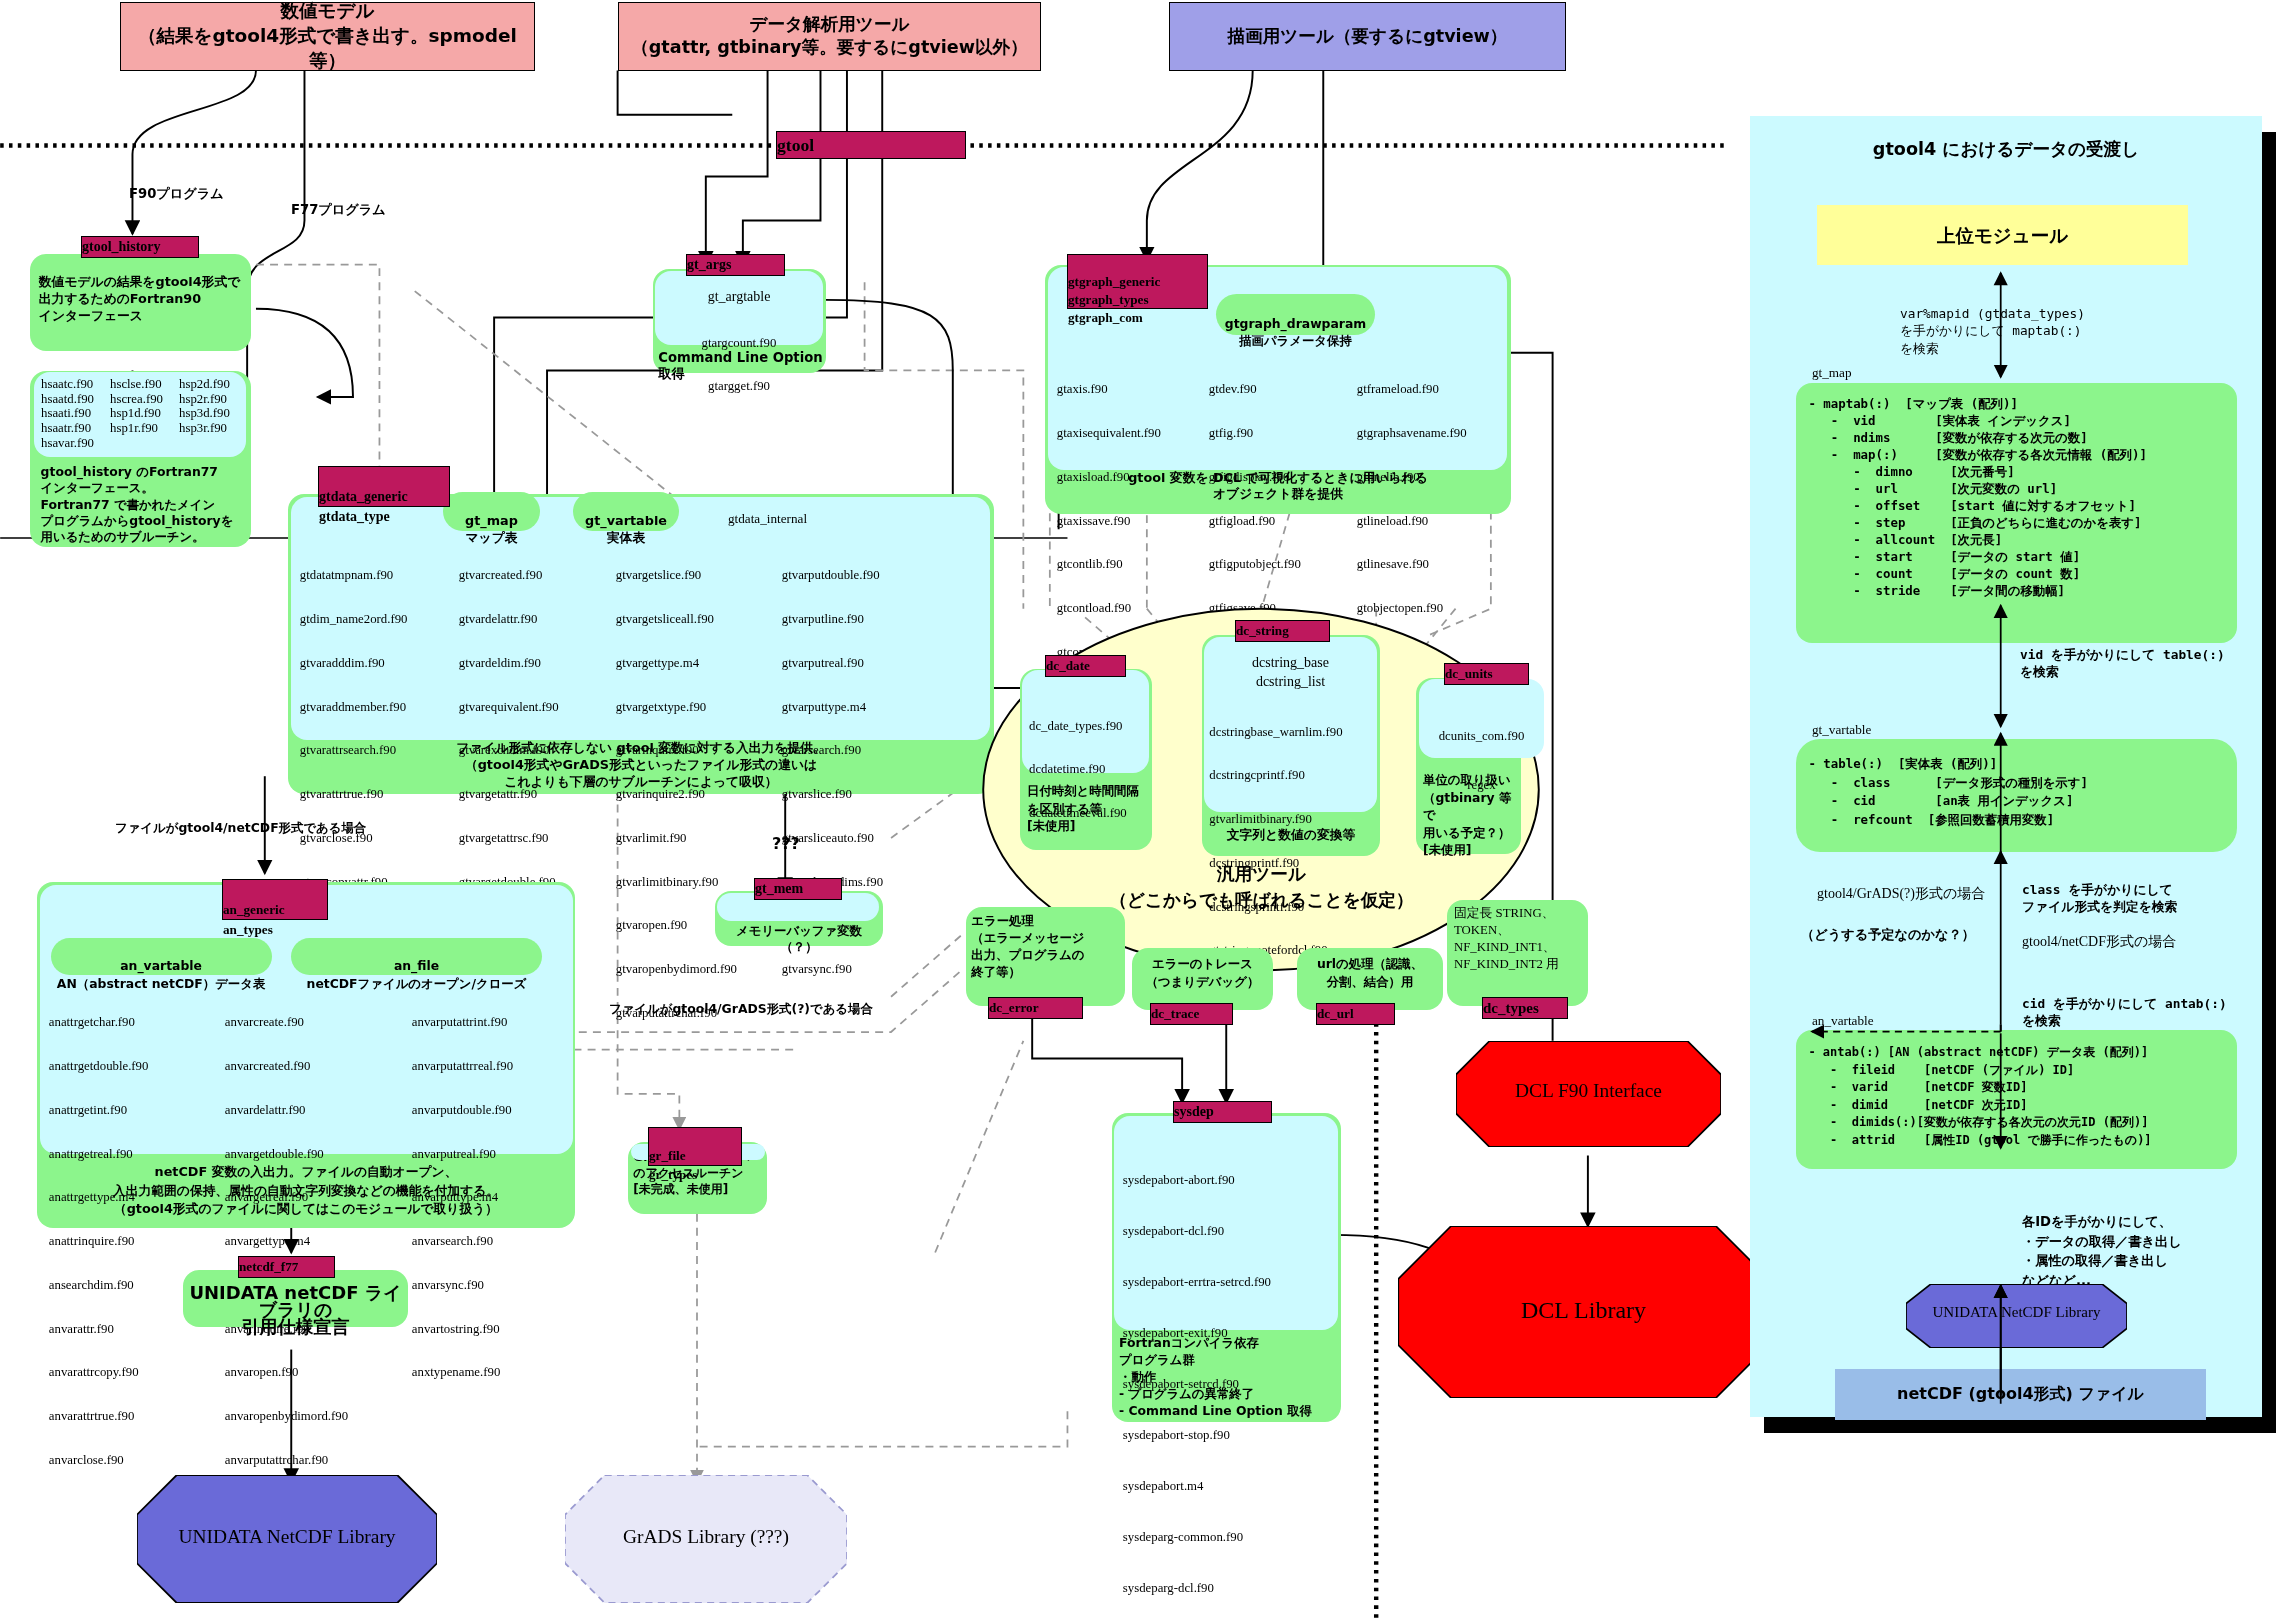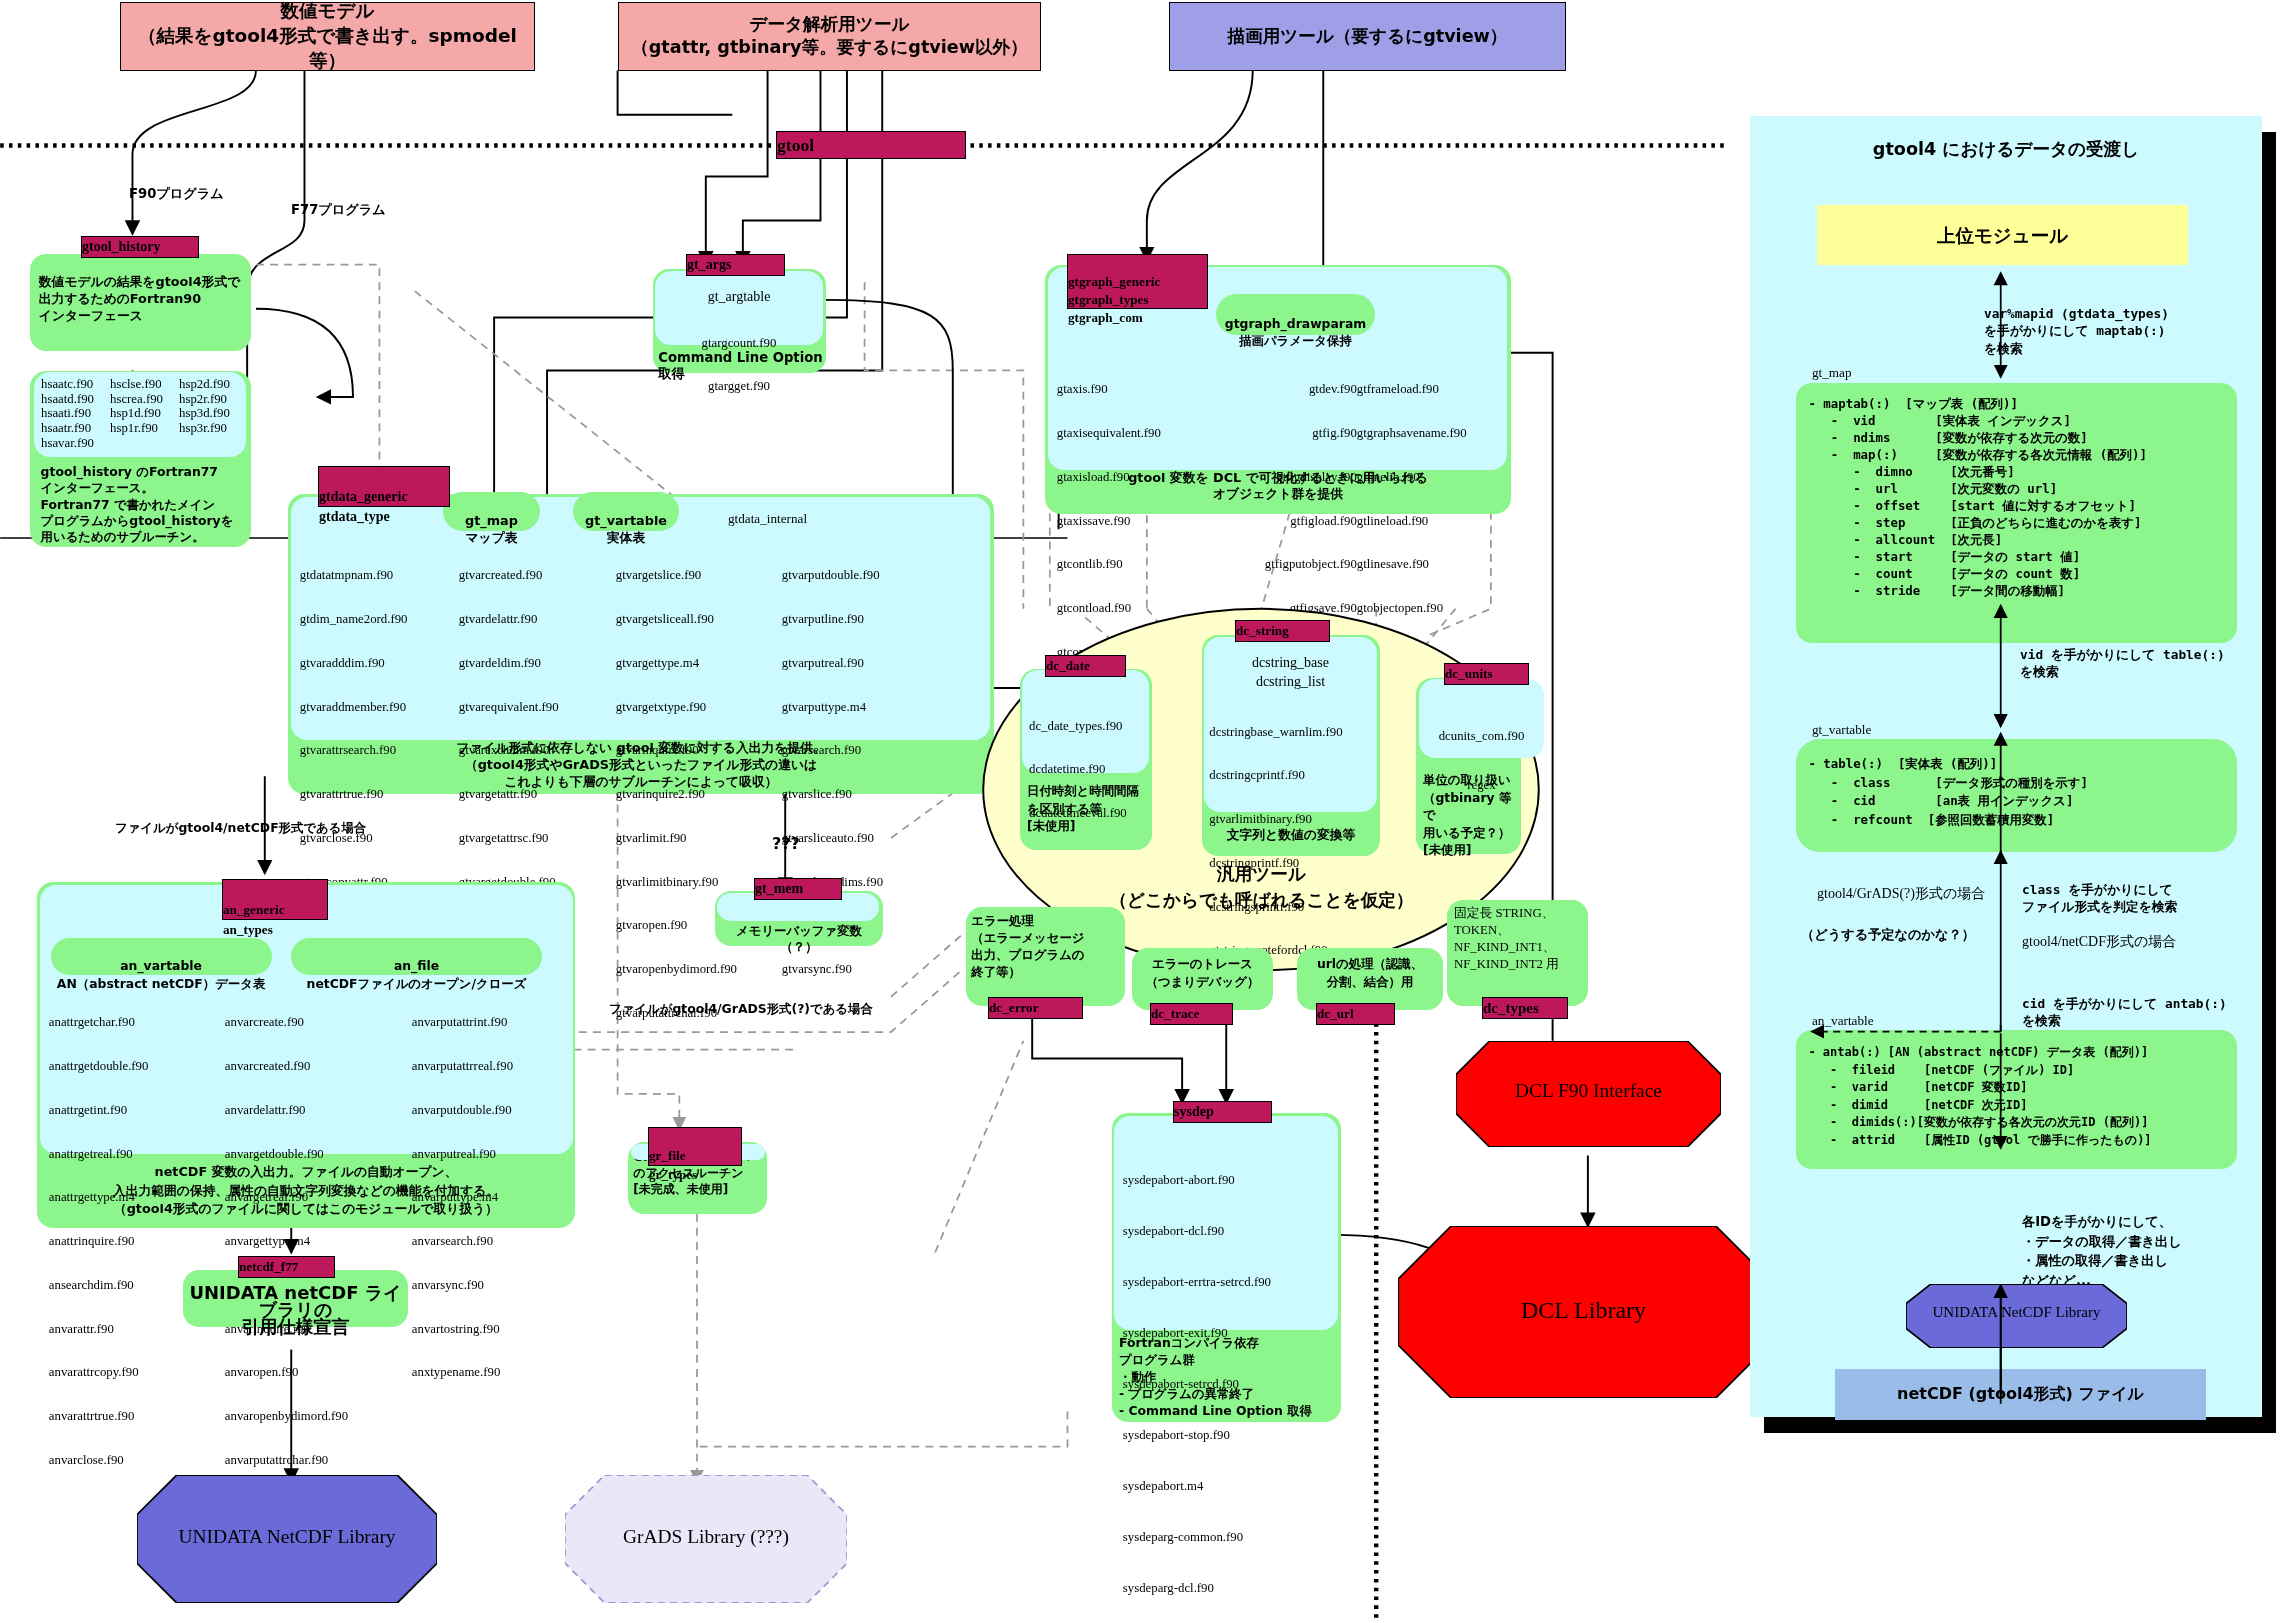--- a/index.html
+++ b/index.html
@@ -217,21 +217,21 @@
     <div style="position:absolute;left:8.8px;top:86px;display:flex;gap:0;">
       <div class="flist" style="width:152px;">
         <div>gtaxis.f90</div>
         <div>gtaxisequivalent.f90</div>
         <div>gtaxisload.f90</div>
         <div>gtaxissave.f90</div>
         <div>gtcontlib.f90</div>
         <div>gtcontload.f90</div>
         <div>gtcontsave.f90</div>
       </div>
-      <div class="flist" style="width:148px;text-align:right;">
+      <div class="flist" style="width:148px;">
         <div>gtdev.f90</div>
         <div>gtfig.f90</div>
         <div>gtfigdisplay.f90</div>
         <div>gtfigload.f90</div>
         <div>gtfigputobject.f90</div>
         <div>gtfigsave.f90</div>
         <div>gtframe.f90</div>
       </div>
       <div class="flist" style="width:150px;">
         <div>gtframeload.f90</div>
@@ -565,21 +565,21 @@
   <div class="abs panelcyan" style="left:1750px;top:116px;width:512px;height:1301px;"></div>
 
   <div class="abs jp title-c" style="left:1750px;top:137px;width:512px;font-size:17.6px;">
     <span>gtool4 におけるデータの受渡し</span>
   </div>
 
   <div class="abs lightyellow title-c" style="left:1817px;top:205px;width:371px;height:60px;display:flex;align-items:center;justify-content:center;">
     <span class="jp" style="font-size:18.5px;">上位モジュール</span>
   </div>
 
-  <div class="abs mono" style="left:1984px;top:287px;font-size:12.8px;line-height:17.6px;white-space:pre-line;font-weight:bold;">
+  <div class="abs mono" style="left:1900px;top:287px;font-size:12.8px;line-height:17.6px;white-space:pre-line;font-weight:normal;">
     <span>var%mapid (gtdata_types)
 を手がかりにして maptab(:)
 を検索</span>
   </div>
 
   <div class="abs" style="left:1812px;top:365px;font-size:13.2px;">
     <span>gt_map</span>
   </div>
   <div class="abs green" style="left:1796px;top:383px;width:441px;height:260px;">
     <div class="mono" style="padding:12.4px 0 0 12.4px;font-size:12.4px;line-height:17px;white-space:pre;font-weight:bold;">- maptab(:)  [マップ表 (配列)]

